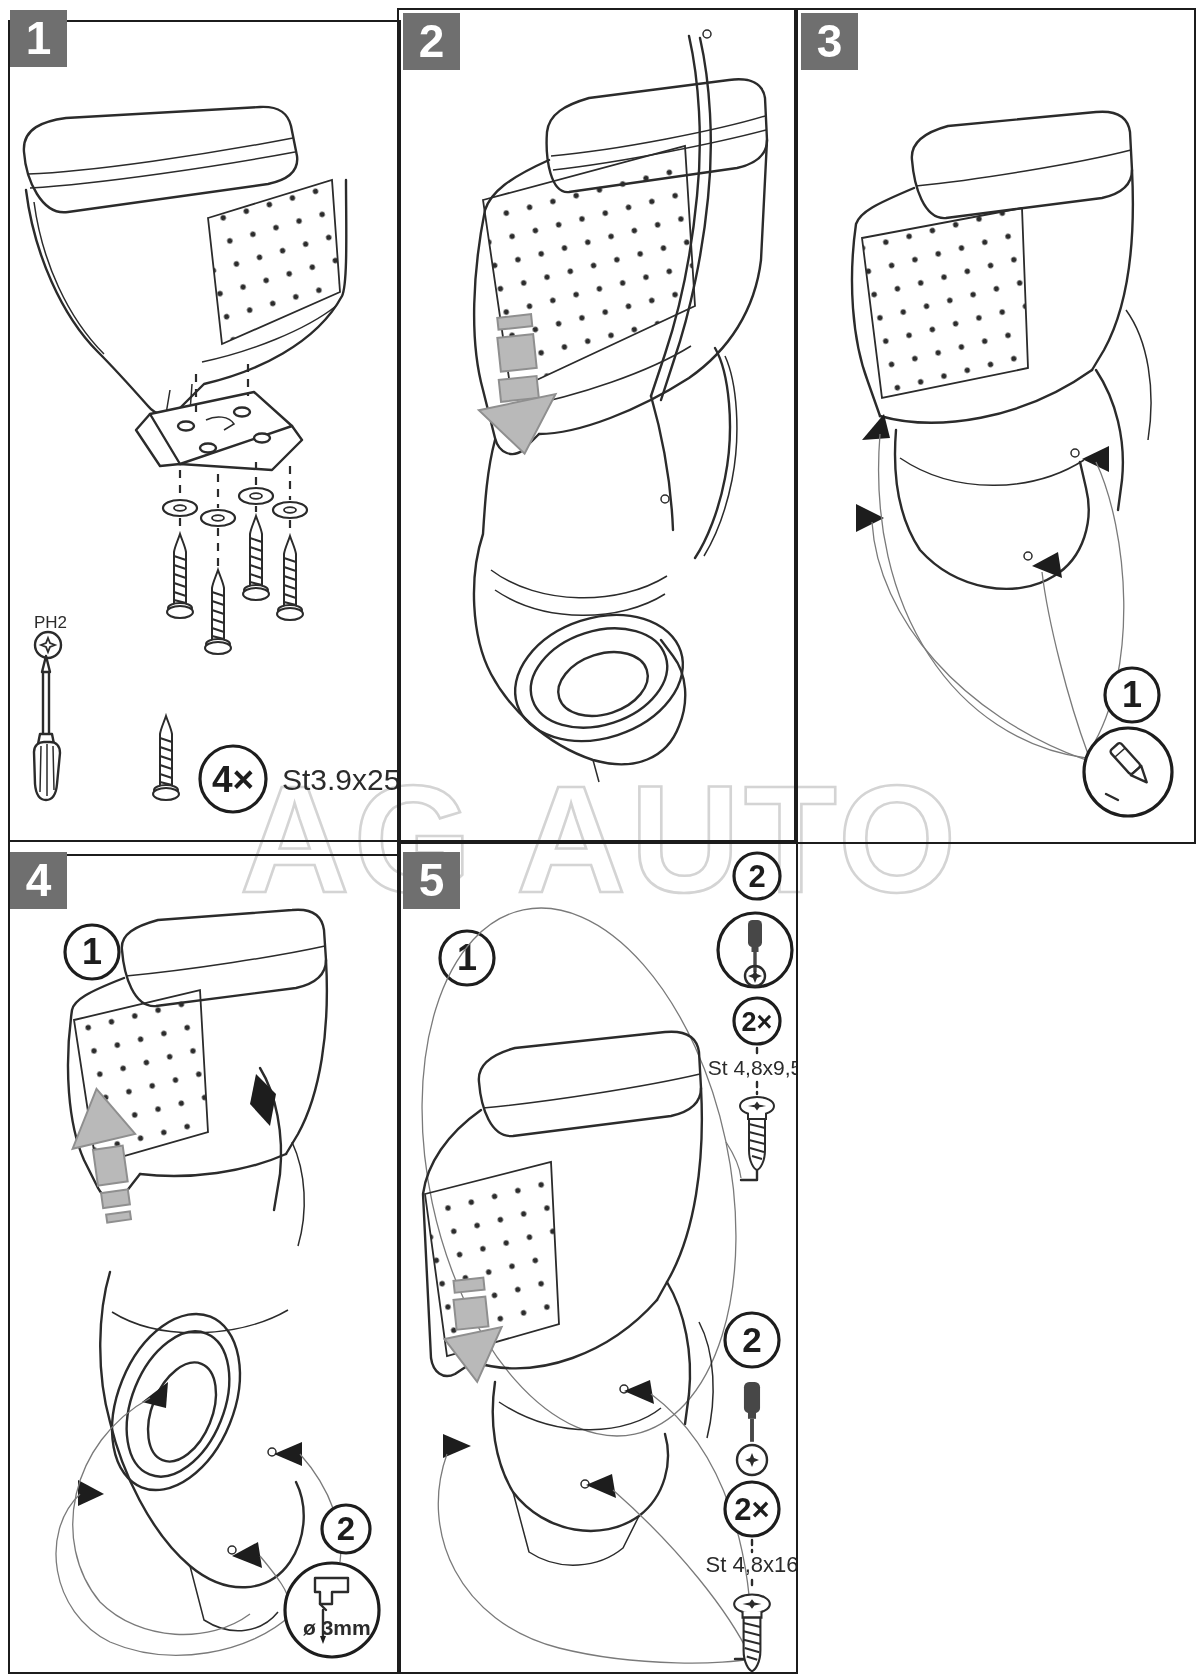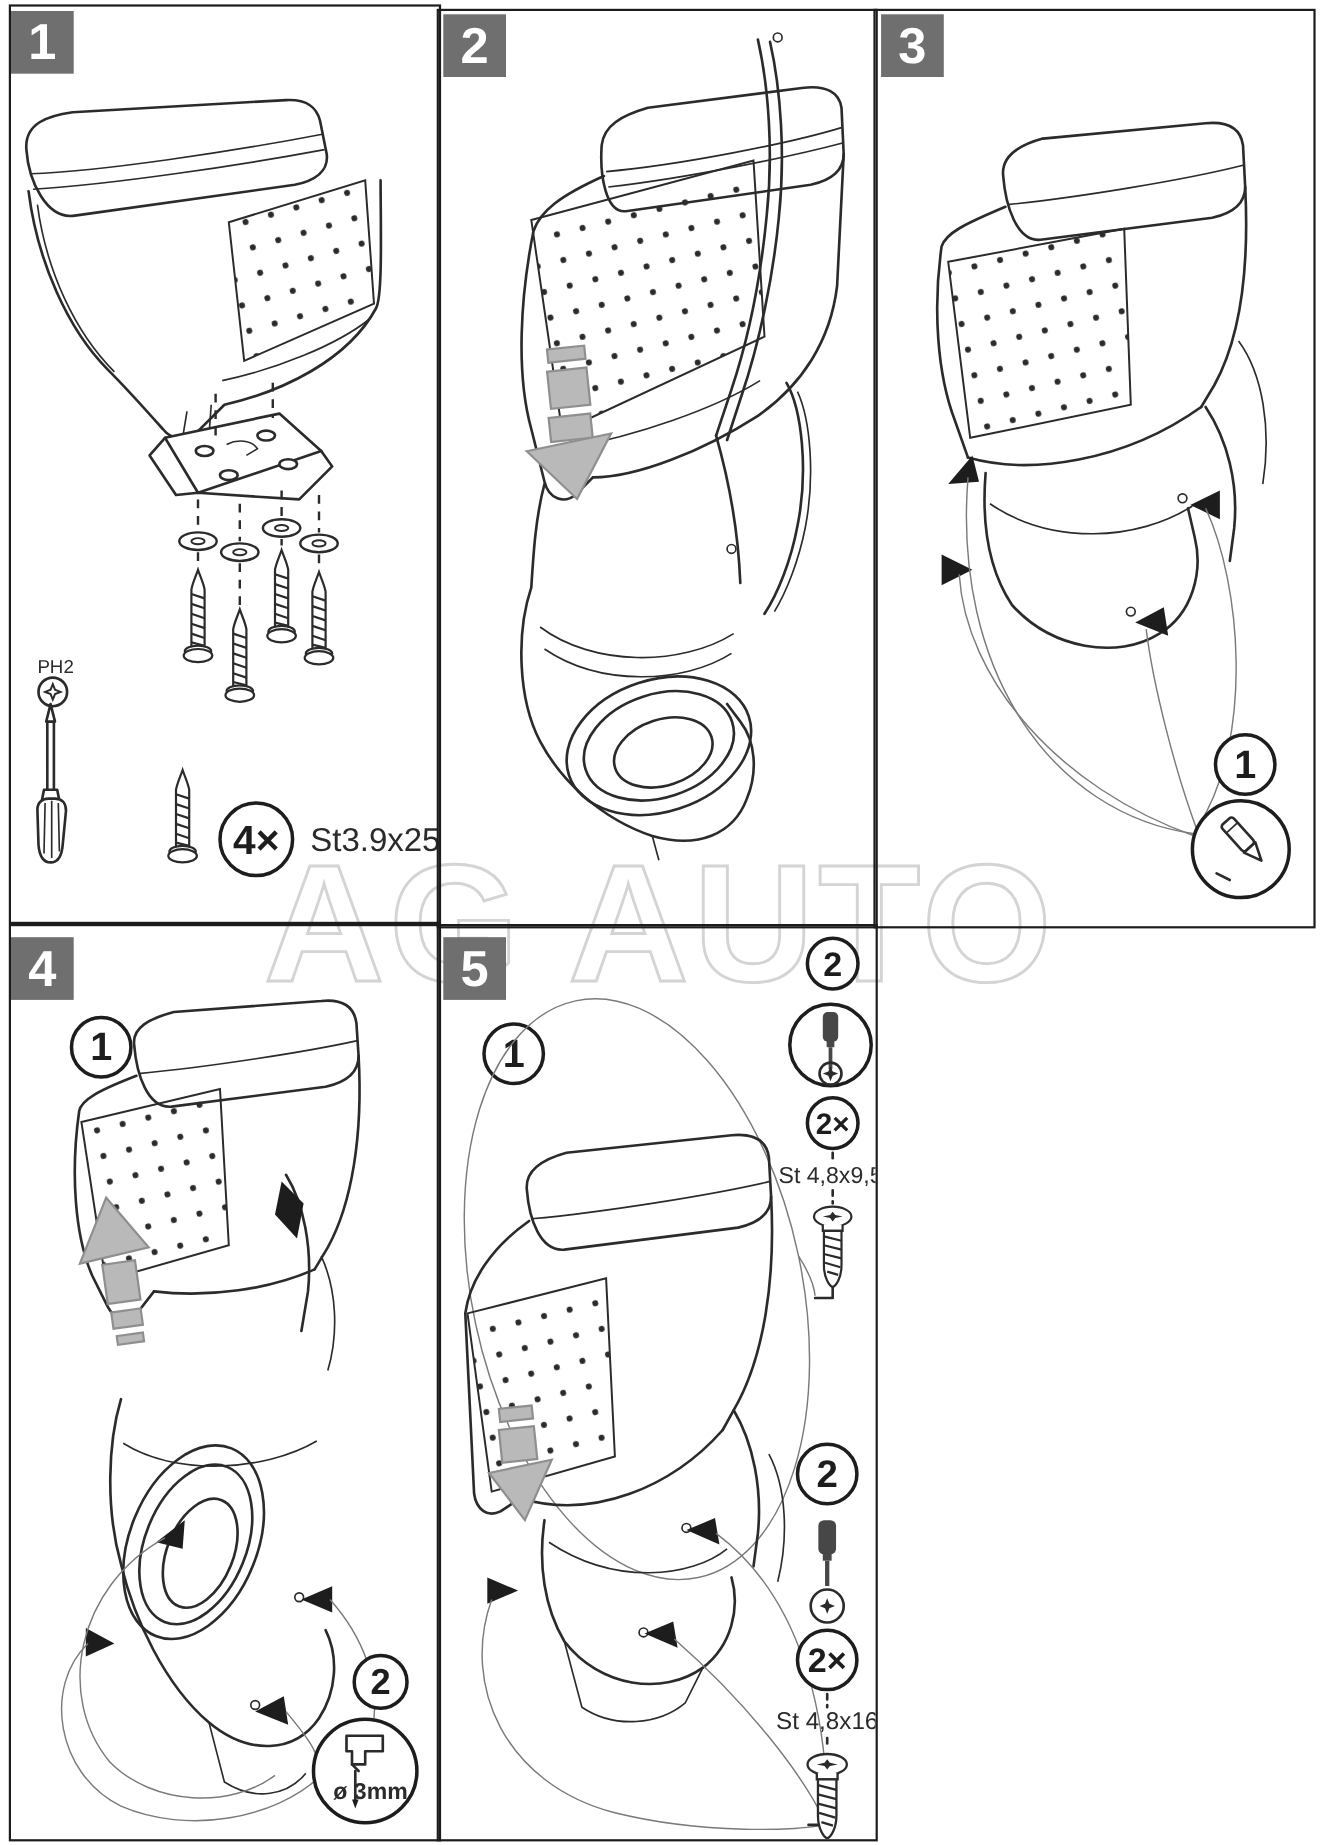--- a/index.html
+++ b/index.html
@@ -1,20 +1,20 @@
 <!DOCTYPE html>
 <html><head>
 <meta charset="utf-8">
 <style>
   html,body{margin:0;padding:0;background:#fff;}
   #page{position:relative;width:1200px;height:1677px;background:#fff;overflow:hidden;
         font-family:"Liberation Sans",sans-serif;}
   #wm{position:absolute;left:0;top:0;z-index:0;pointer-events:none;}
   .panel{position:absolute;border:2px solid #1c1c1c;z-index:1;background:transparent;}
-  #p1{left:8px;top:4px;width:389px;height:832px;}
+  #p1{left:8px;top:20px;width:389px;height:832px;}
   #p2{left:397px;top:8px;width:397px;height:832px;}
   #p3{left:794px;top:8px;width:398px;height:832px;}
   #p4{left:8px;top:840px;width:389px;height:830px;}
   #p5{left:397px;top:840px;width:397px;height:830px;}
   .panel svg{display:block;width:100%;height:100%;}
   .badge{position:absolute;width:57px;height:57px;background:#6f6f6f;color:#fff;
          font-weight:bold;font-size:46px;line-height:57px;text-align:center;z-index:3;}
   #b1{left:10px;top:10px;} #b2{left:403px;top:13px;} #b3{left:801px;top:13px;}
   #b4{left:10px;top:852px;} #b5{left:403px;top:852px;}
   .ln{stroke:#2b2b2b;stroke-width:2.4;fill:none;stroke-linecap:round;stroke-linejoin:round;}

